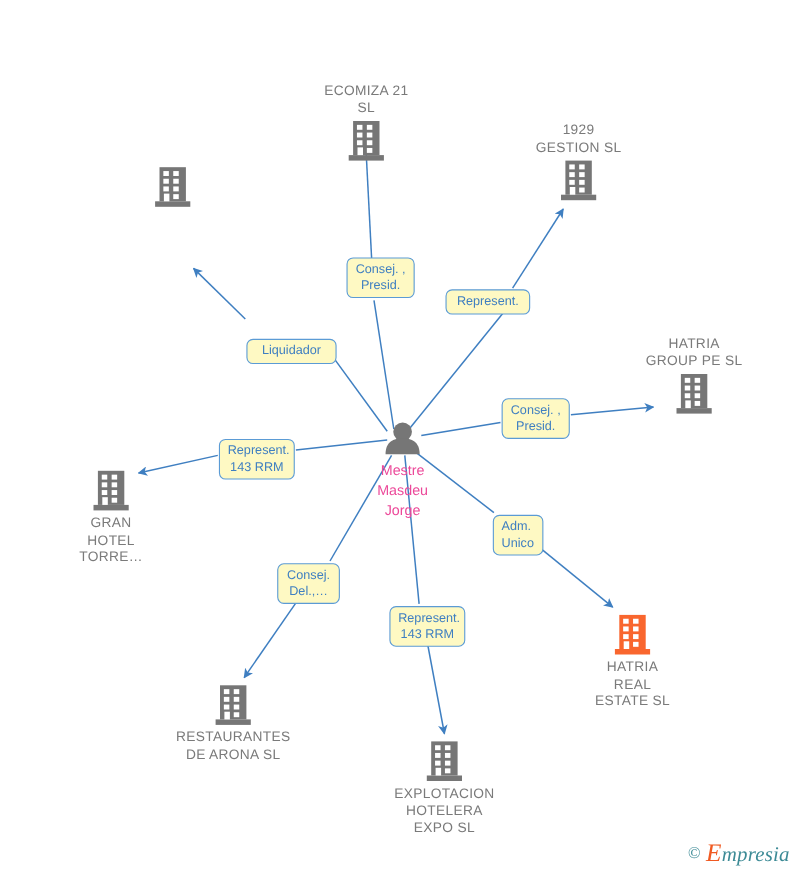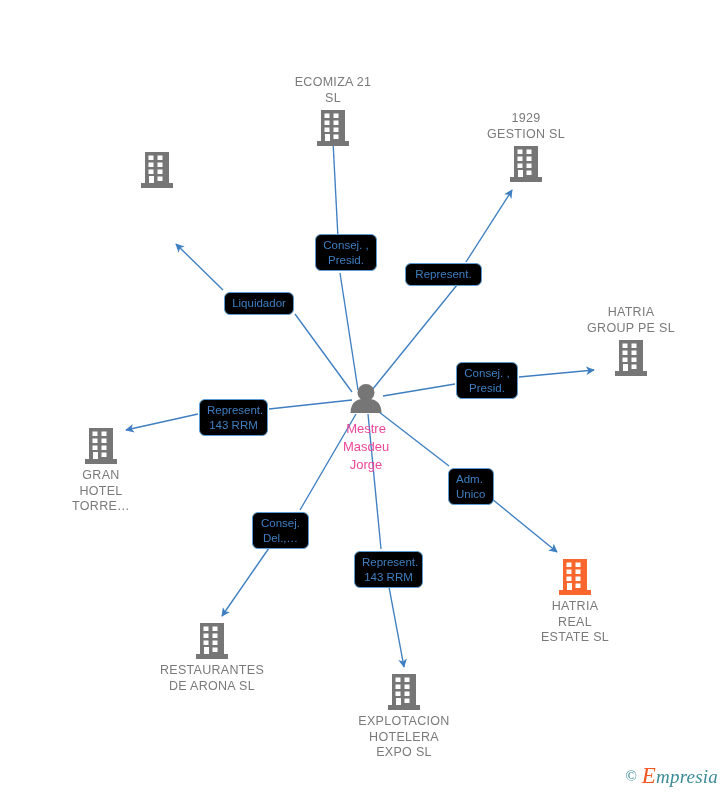--- a/index.html
+++ b/index.html
@@ -45,21 +45,21 @@
   .person-label {
     color: #ec4899;
     font-size: 13px;
     line-height: 17px;
     white-space: pre-line;
   }
 
   .edge-label {
     position: absolute;
     box-sizing: border-box;
-    background: #000000;
+    background: #fef9c3;
     border: 1.3px solid #5b9bd5;
     border-radius: 6px;
     color: #3f7fc1;
     font-size: 11.5px;
     line-height: 14.5px;
     padding: 3px 7px;
     white-space: pre-line;
     text-align: center;
   }
   .edge-label.left { text-align: left; }
@@ -290,21 +290,21 @@
   <span class="node-label">EXPLOTACION
 HOTELERA
 EXPO  SL</span>
 </div>
 
 <div class="edge-label" style="left:315px; top:234px; width:62px;">Consej. ,
 Presid.</div>
 
 <div class="edge-label" style="left:405px; top:263px; width:77px;">Represent.</div>
 
-<div class="edge-label" style="left:224px; top:292px; width:70px;">Liquidador</div>
+<div class="edge-label" style="left:224px; top:308px; width:82px;">Liquidador</div>
 
 <div class="edge-label" style="left:456px; top:362px; width:62px;">Consej. ,
 Presid.</div>
 
 <div class="edge-label" style="left:199px; top:399px; width:69px;">Represent.
 143 RRM</div>
 
 <div class="edge-label left" style="left:448px; top:468px; width:46px;">Adm.
 Unico</div>
 

